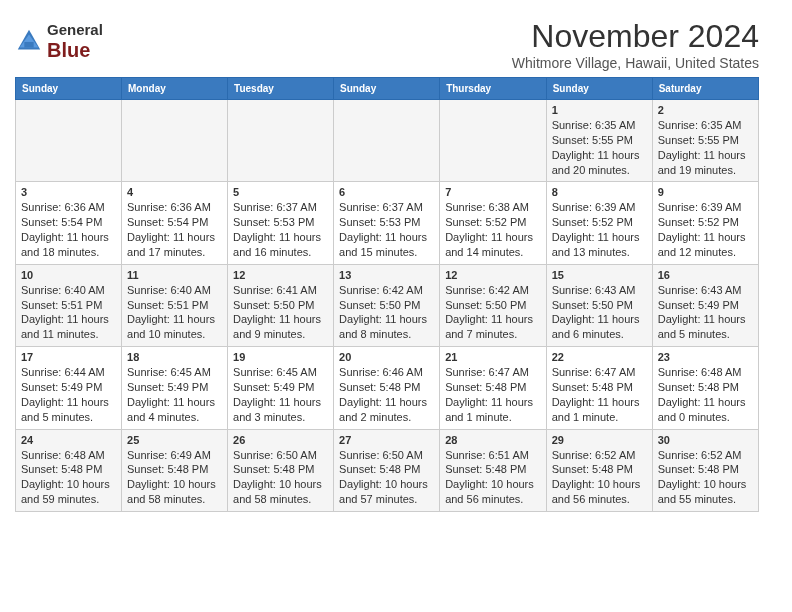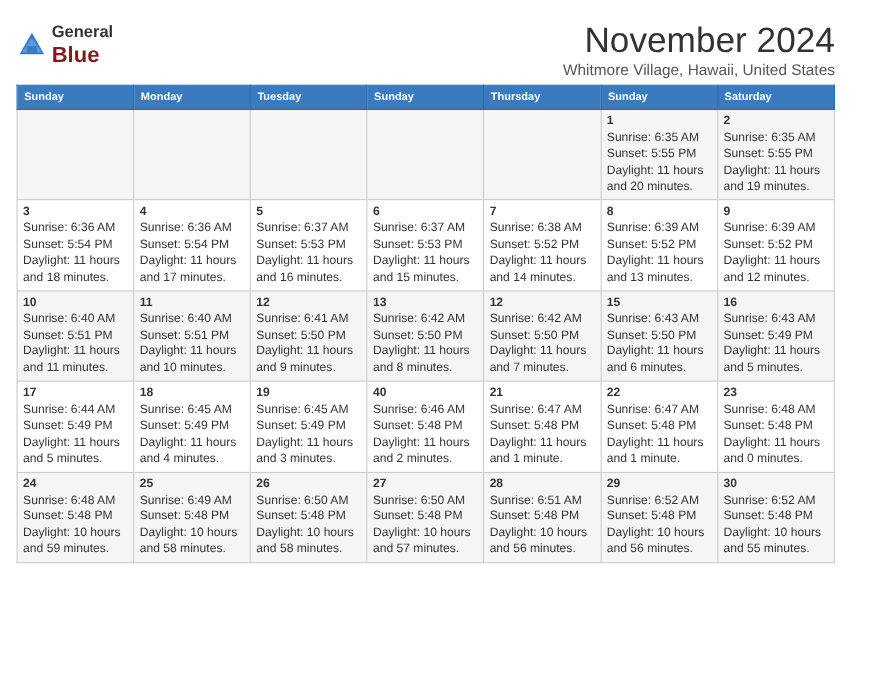--- a/index.html
+++ b/index.html
@@ -198,21 +198,21 @@
         <tr>
           <td><span class="day-num">17</span><span class="day-info" style="white-space: pre-line;">Sunrise: 6:44 AM
 Sunset: 5:49 PM
 Daylight: 11 hours and 5 minutes.</span></td>
           <td><span class="day-num">18</span><span class="day-info" style="white-space: pre-line;">Sunrise: 6:45 AM
 Sunset: 5:49 PM
 Daylight: 11 hours and 4 minutes.</span></td>
           <td><span class="day-num">19</span><span class="day-info" style="white-space: pre-line;">Sunrise: 6:45 AM
 Sunset: 5:49 PM
 Daylight: 11 hours and 3 minutes.</span></td>
-          <td><span class="day-num">40</span><span class="day-info" style="white-space: pre-line;">Sunrise: 6:46 AM
+          <td><span class="day-num">20</span><span class="day-info" style="white-space: pre-line;">Sunrise: 6:46 AM
 Sunset: 5:48 PM
 Daylight: 11 hours and 2 minutes.</span></td>
           <td><span class="day-num">21</span><span class="day-info" style="white-space: pre-line;">Sunrise: 6:47 AM
 Sunset: 5:48 PM
 Daylight: 11 hours and 1 minute.</span></td>
           <td><span class="day-num">22</span><span class="day-info" style="white-space: pre-line;">Sunrise: 6:47 AM
 Sunset: 5:48 PM
 Daylight: 11 hours and 1 minute.</span></td>
           <td><span class="day-num">23</span><span class="day-info" style="white-space: pre-line;">Sunrise: 6:48 AM
 Sunset: 5:48 PM

